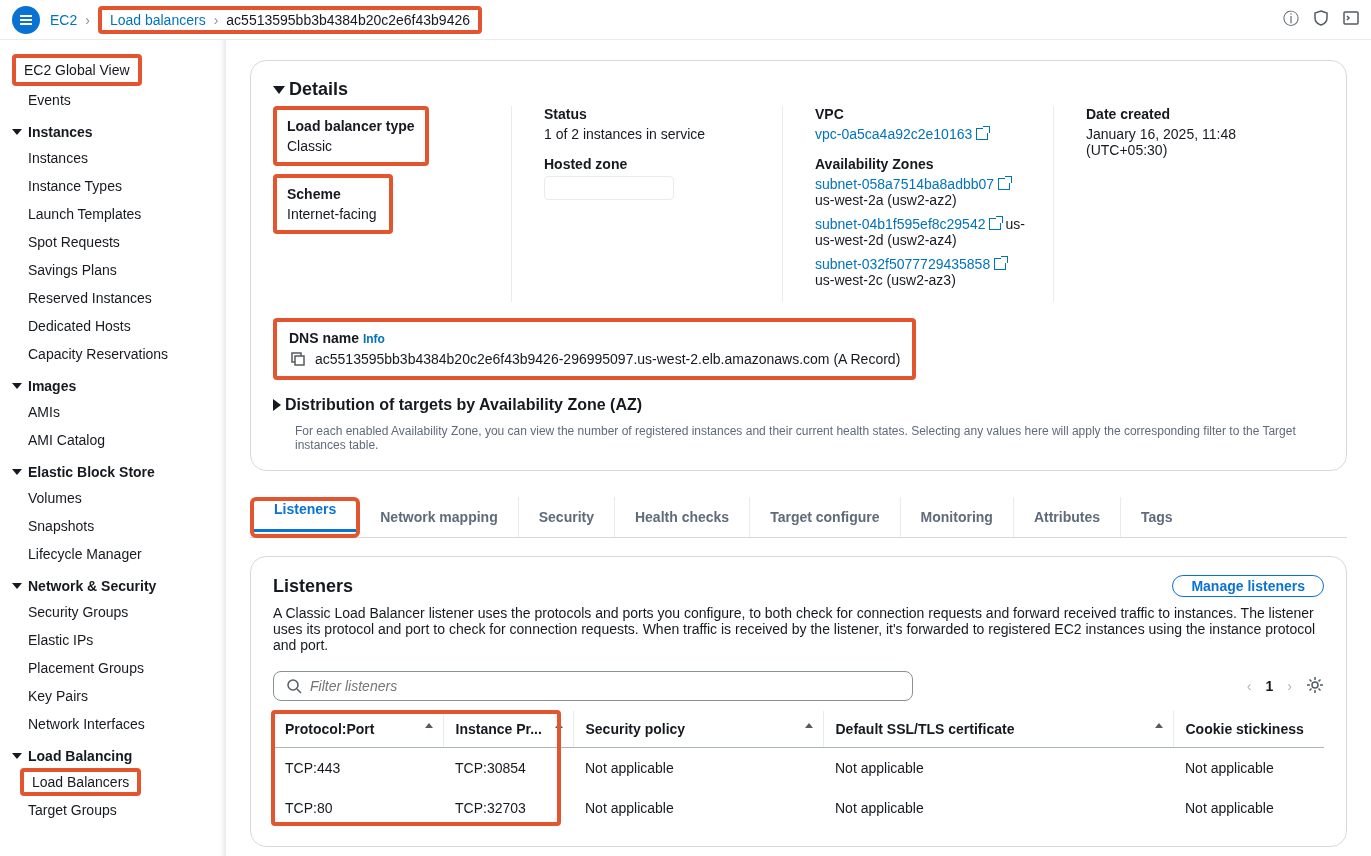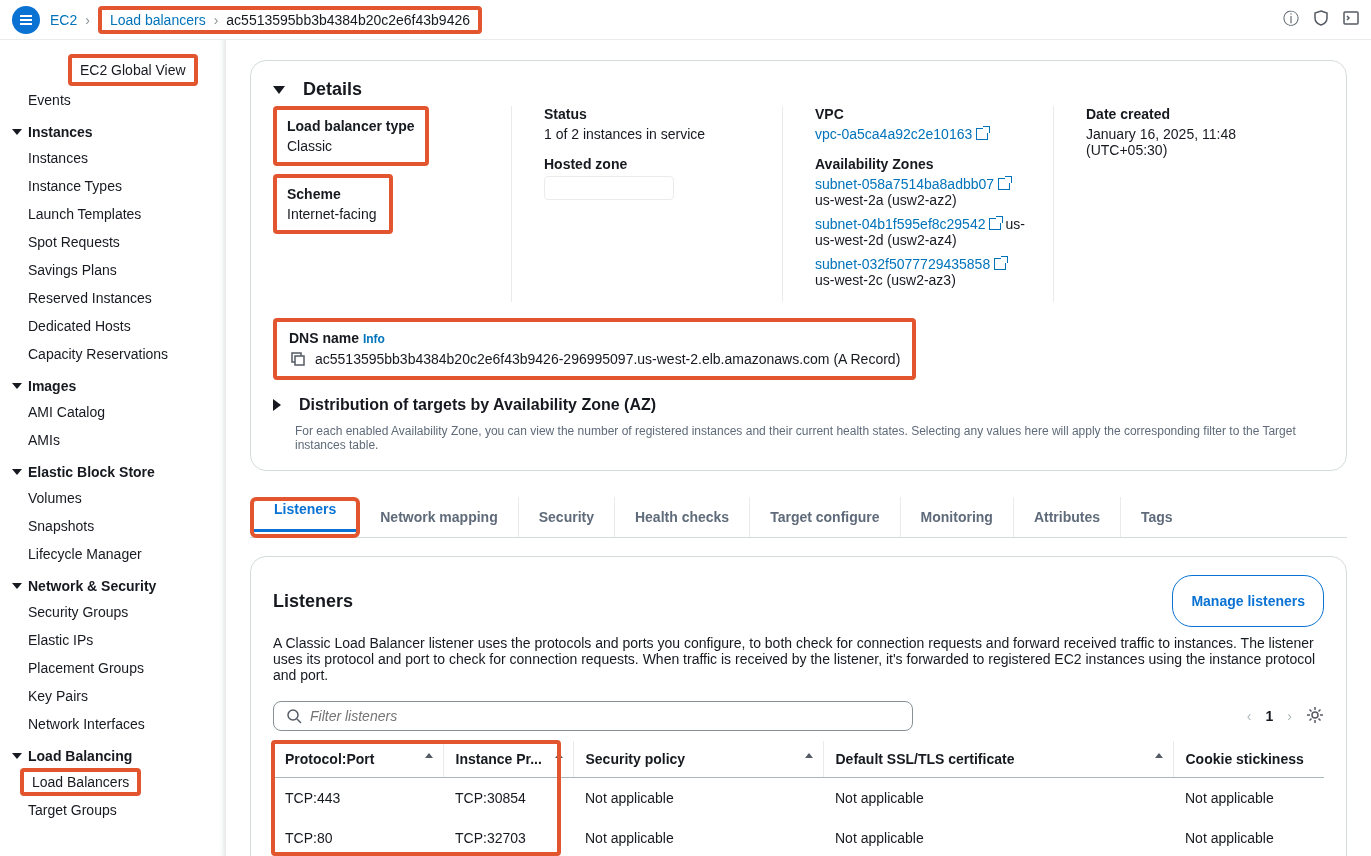--- a/index.html
+++ b/index.html
@@ -22,21 +22,21 @@
 .main { flex: 1; overflow-y: auto; padding: 0 24px 30px 24px; background: #fff; }
 
 
 .sb-item { display: block; padding: 6px 16px 6px 28px; color: #16191f; cursor: pointer; }
 .sb-heading { display: flex; align-items: center; gap: 6px; padding: 10px 16px 4px 12px; font-weight: bold; cursor: pointer; }
 .sb-caret { width: 0; height: 0; border-left: 5px solid transparent; border-right: 5px solid transparent; border-top: 6px solid #16191f; }
 .sb-top-item { padding: 6px 16px; cursor: pointer; }
 
 
 .card { border: 1px solid #d5dbdb; border-radius: 16px; padding: 18px 22px; margin-top: 20px; }
-.section-title-row { display: flex; align-items: center; gap: 18px; padding-bottom: 6px; }
+.section-title-row { display: flex; align-items: center; gap: 4px; padding-bottom: 6px; }
 .caret-down { width: 0; height: 0; border-left: 6px solid transparent; border-right: 6px solid transparent; border-top: 8px solid #16191f; cursor: pointer; }
 .caret-right { width: 0; height: 0; border-top: 6px solid transparent; border-bottom: 6px solid transparent; border-left: 8px solid #16191f; cursor: pointer; }
 .section-title { font-size: 18px; font-weight: bold; }
 
 .details-grid { display: flex; gap: 16px; margin-bottom: 16px; }
 .details-col { flex: 1; padding-right: 16px; border-right: 1px solid #e9ebed; padding-left: 16px; }
 .details-col:first-child { padding-left: 0; }
 .details-col:last-child { border-right: none; }
 .field-label { font-weight: bold; margin-bottom: 4px; }
 .field-value { color: #16191f; }
@@ -59,21 +59,21 @@
 
 
 .tabs { display: flex; gap: 0; border-bottom: 1px solid #d5dbdb; margin-top: 26px; }
 .tab { padding: 12px 20px; font-weight: bold; color: #5f6b7a; cursor: pointer; border-right: 1px solid #e9ebed; }
 .tab:last-child { border-right: none; }
 .tab.active { color: #0972d3; border-bottom: 3px solid #0972d3; }
 
 
 .listeners-head { display: flex; align-items: center; justify-content: space-between; }
 .listeners-head h2 { font-size: 18px; font-weight: bold; }
-.btn-outline { border: 1.5px solid #0972d3; color: #0972d3; background: #fff; border-radius: 20px; padding: 17px 18px; font-weight: bold; cursor: pointer; font-size: 14px; }
+.btn-outline { border: 1.5px solid #0972d3; color: #0972d3; background: #fff; border-radius: 20px; padding: 2px 18px; font-weight: bold; cursor: pointer; font-size: 14px; }
 .listeners-desc { margin-top: 8px; color: #16191f; }
 
 
 .filter-row { display: flex; align-items: center; gap: 16px; margin-top: 18px; }
 .filter-input { flex: 0 0 640px; display: flex; align-items: center; border: 1px solid #879196; border-radius: 8px; padding: 6px 12px; gap: 8px; }
 .filter-input input { border: none; outline: none; flex: 1; font-style: italic; color: #687078; font-size: 14px; }
 .search-icon { width: 16px; height: 16px; }
 .pagination { margin-left: auto; display: flex; align-items: center; gap: 14px; color: #5f6b7a; }
 .pagination .pg { cursor: pointer; }
 .pagination .pg.disabled { color: #aab7b8; cursor: default; }
@@ -122,21 +122,21 @@
           <rect x="1" y="2" width="14" height="12" rx="1"></rect>
           <path d="M4 6 L6 8 L4 10"></path>
         </svg>
     </span>
   </div>
 </div>
 
 <div class="layout">
 
   <div class="sidebar">
-    <div style="padding: 6px 10px 0 24px; margin-left: 44px;">
+    <div style="padding: 6px 10px 0 12px;">
       <span class="red-box" style="display:inline-block; padding: 4px 8px;">
         <span class="sb-top-item" style="padding:0;">EC2 Global View</span>
       </span>
     </div>
     <div class="sb-item" style="padding-left:28px;">Events</div>
 
     <div class="sb-heading">
         <span class="sb-caret"></span>
         <span>Instances</span>
       </div>
@@ -146,22 +146,22 @@
     <div class="sb-item">Spot Requests</div>
     <div class="sb-item">Savings Plans</div>
     <div class="sb-item">Reserved Instances</div>
     <div class="sb-item">Dedicated Hosts</div>
     <div class="sb-item">Capacity Reservations</div>
 
     <div class="sb-heading">
         <span class="sb-caret"></span>
         <span>Images</span>
       </div>
+    <div class="sb-item">AMIs</div>
     <div class="sb-item">AMI Catalog</div>
-    <div class="sb-item">AMIs</div>
 
     <div class="sb-heading">
         <span class="sb-caret"></span>
         <span>Elastic Block Store</span>
       </div>
     <div class="sb-item">Volumes</div>
     <div class="sb-item">Snapshots</div>
     <div class="sb-item">Lifecycle Manager</div>
 
     <div class="sb-heading">

